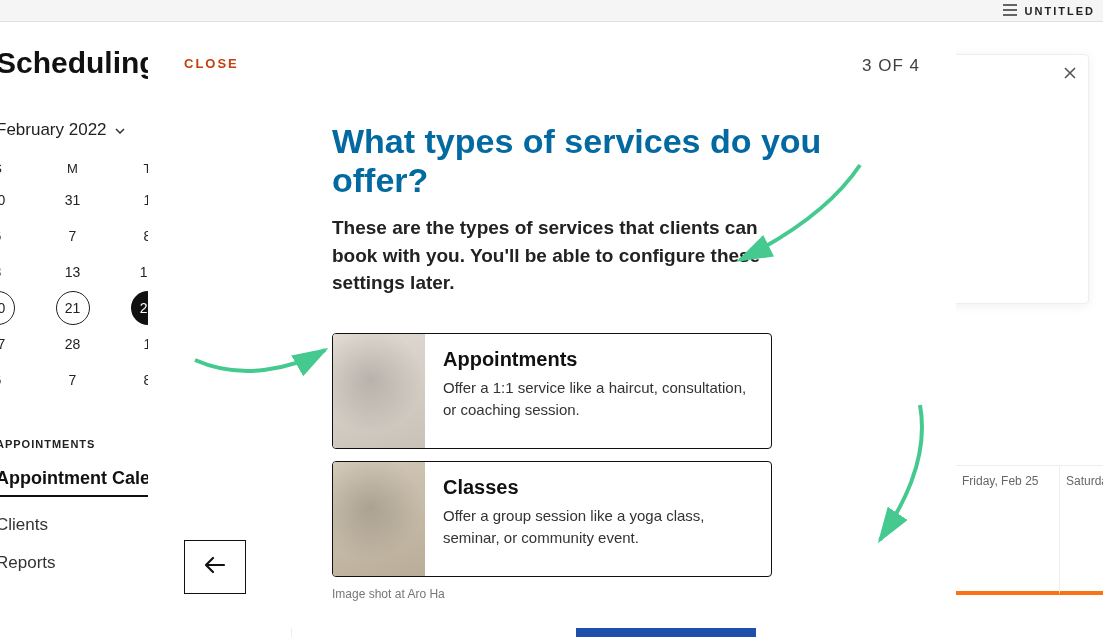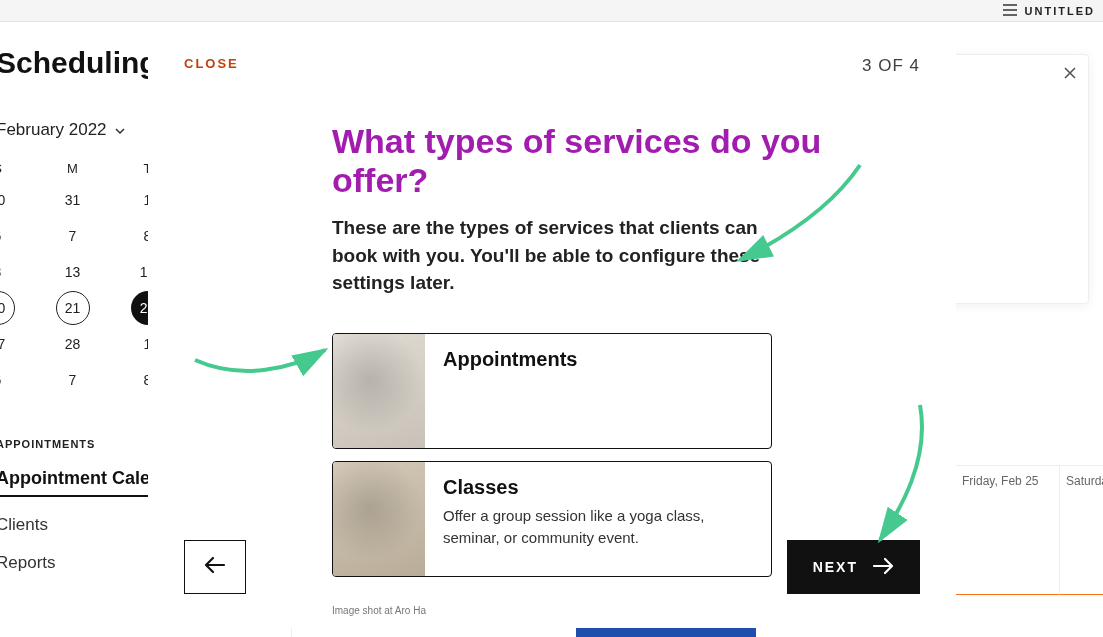--- a/index.html
+++ b/index.html
@@ -29,47 +29,47 @@
   .nav-list { margin-top:18px; margin-left:-4px; display:flex; flex-direction:column; gap:18px;}
   .nav-item { font-size:18px; font-weight:700; color:#111; }
   .nav-item.active { padding-bottom:6px; border-bottom:2px solid #111; width:fit-content;}
   .nav-item.inactive { font-weight:500; color:#333; font-size:17px;}
   .main { flex:1; position:relative; background:#fff;}
   .expand-icon { position:absolute; top:0; left:6px; font-size:16px; color:#333; transform:rotate(-45deg);}
   .banner { position:absolute; top:32px; right:14px; width:260px; height:250px; background:#fff; border:1px solid #eee; box-shadow:0 2px 12px rgba(0,0,0,.06); border-radius:4px; padding:18px 20px;}
   .banner-close { position:absolute; top:10px; right:12px; font-size:16px; color:#666;}
   .banner-text { font-size:20px; font-weight:700; line-height:1.35; color:#111; }
   .weekcols { position:absolute; bottom:42px; right:0; left:auto; display:flex;}
-  .weekcol { width:104px; height:130px; border-left:1px solid #eee; border-top:1px solid #eee; border-bottom:1px solid #f97316; font-size:12px; color:#666; padding:8px 6px;}
+  .weekcol { width:104px; height:130px; border-left:1px solid #eee; border-top:1px solid #eee; border-bottom:4px solid #f97316; font-size:12px; color:#666; padding:8px 6px;}
   .weekcol:last-child { width:44px; border-right:none;}
   .footer-btn { position:absolute; bottom:0; left:576px; width:180px; height:42px; background:#1f4fad; color:#fff; display:flex; align-items:center; justify-content:center; font-size:13px; font-weight:600;}
 
   
   .arrow { position:absolute; pointer-events:none; z-index:30;}
   .arrow svg { overflow:visible; }
   .modal { position:absolute; left:148px; top:22px; width:808px; height:606px; background:#ffffff; z-index:25; box-shadow: 0 0 0 9999px rgba(0,0,0,0); }
   
   .modal-head { display:flex; align-items:flex-start; justify-content:space-between; padding:34px 36px 0 36px;}
   .close-link { font-size:13px; letter-spacing:2px; font-weight:600; color:#c2410c; }
   .step { font-size:17px; letter-spacing:1px; font-weight:500; color:#404040;}
   .modal-body { padding: 46px 36px 0 184px; }
-  .h1 { font-size:34px; font-weight:800; color:#a21caf; line-height:1.15; }
+  .h1 { font-size:34px; font-weight:800; color:#0369a1; line-height:1.15; }
   .sub { margin-top:14px; font-size:19px; font-weight:600; color:#222; max-width:440px; line-height:1.45;}
   .cards { margin-top:36px; display:flex; flex-direction:column; gap:12px; width:440px;}
   .card { display:flex; border:1.5px solid #111; border-radius:4px; overflow:hidden; min-height:116px;}
   .card-img { width:92px; background:#d9d2c8; position:relative; flex-shrink:0;}
   .card-img.cls { background:#c9bca6;}
   .card-img::after{ content:""; position:absolute; inset:0; background:
       radial-gradient(circle at 40% 40%, rgba(0,0,0,.15), transparent 60%),
       linear-gradient(160deg, rgba(255,255,255,.2), rgba(0,0,0,.08));
   }
   .card-body { padding:14px 16px 12px 18px; display:flex; flex-direction:column; gap:6px;}
   .card-title { font-size:20px; font-weight:800; color:#111;}
   .card-desc { font-size:15px; color:#333; line-height:1.45;}
-  .caption { margin-top:28px; font-size:10px; color:#777;}
+  .caption { margin-top:10px; font-size:12px; color:#777;}
   .modal-foot { position:absolute; left:36px; right:36px; bottom:34px; display:flex; justify-content:space-between; align-items:center;}
   .back-btn { width:62px; height:54px; border:1.5px solid #111; display:flex; align-items:center; justify-content:center; background:#fff;}
   .next-btn { height:54px; padding:0 26px; background:#111; color:#fff; display:flex; align-items:center; gap:14px; font-size:14px; letter-spacing:2px; font-weight:600;}
   .arr-svg { width:22px; height:18px; }
 </style>
 </head>
 <body>
 
 <div class="app">
   <div class="titlebar">
@@ -208,42 +208,35 @@
     <span class="step">3 OF 4</span>
   </div>
   <div class="modal-body">
     <div class="h1">What types of services do you offer?</div>
     <div class="sub">These are the types of services that clients can book with you. You'll be able to configure these settings later.</div>
     <div class="cards" id="cards">
         <div class="card">
           <div class="card-img"></div>
           <div class="card-body">
             <div class="card-title">Appointments</div>
+            <div class="card-desc">Offer a 1:1 service like a haircut, consultation, or coaching session.</div>
           </div>
         </div>
         <div class="card">
           <div class="card-img cls"></div>
           <div class="card-body">
             <div class="card-title">Classes</div>
             <div class="card-desc">Offer a group session like a yoga class, seminar, or community event.</div>
           </div>
         </div>
       </div>
     <div class="caption">Image shot at Aro Ha</div>
   </div>
   <div class="modal-foot">
     <div class="back-btn">
       <span>
         <svg class="arr-svg" viewBox="0 0 22 18">
             <path d="M20 9H3M9 2L2 9l7 7" stroke="#111" stroke-width="2.2" fill="none" stroke-linecap="round" stroke-linejoin="round"></path>
           </svg>
       </span>
     </div>
-    <div class="next-btn">
-      <span>NEXT</span>
-      <span>
-        <svg class="arr-svg" viewBox="0 0 22 18">
-            <path d="M2 9h17M13 2l7 7-7 7" stroke="#fff" stroke-width="2.2" fill="none" stroke-linecap="round" stroke-linejoin="round"></path>
-          </svg>
-      </span>
-    </div>
   </div>
 </div>
 
 </body></html>

